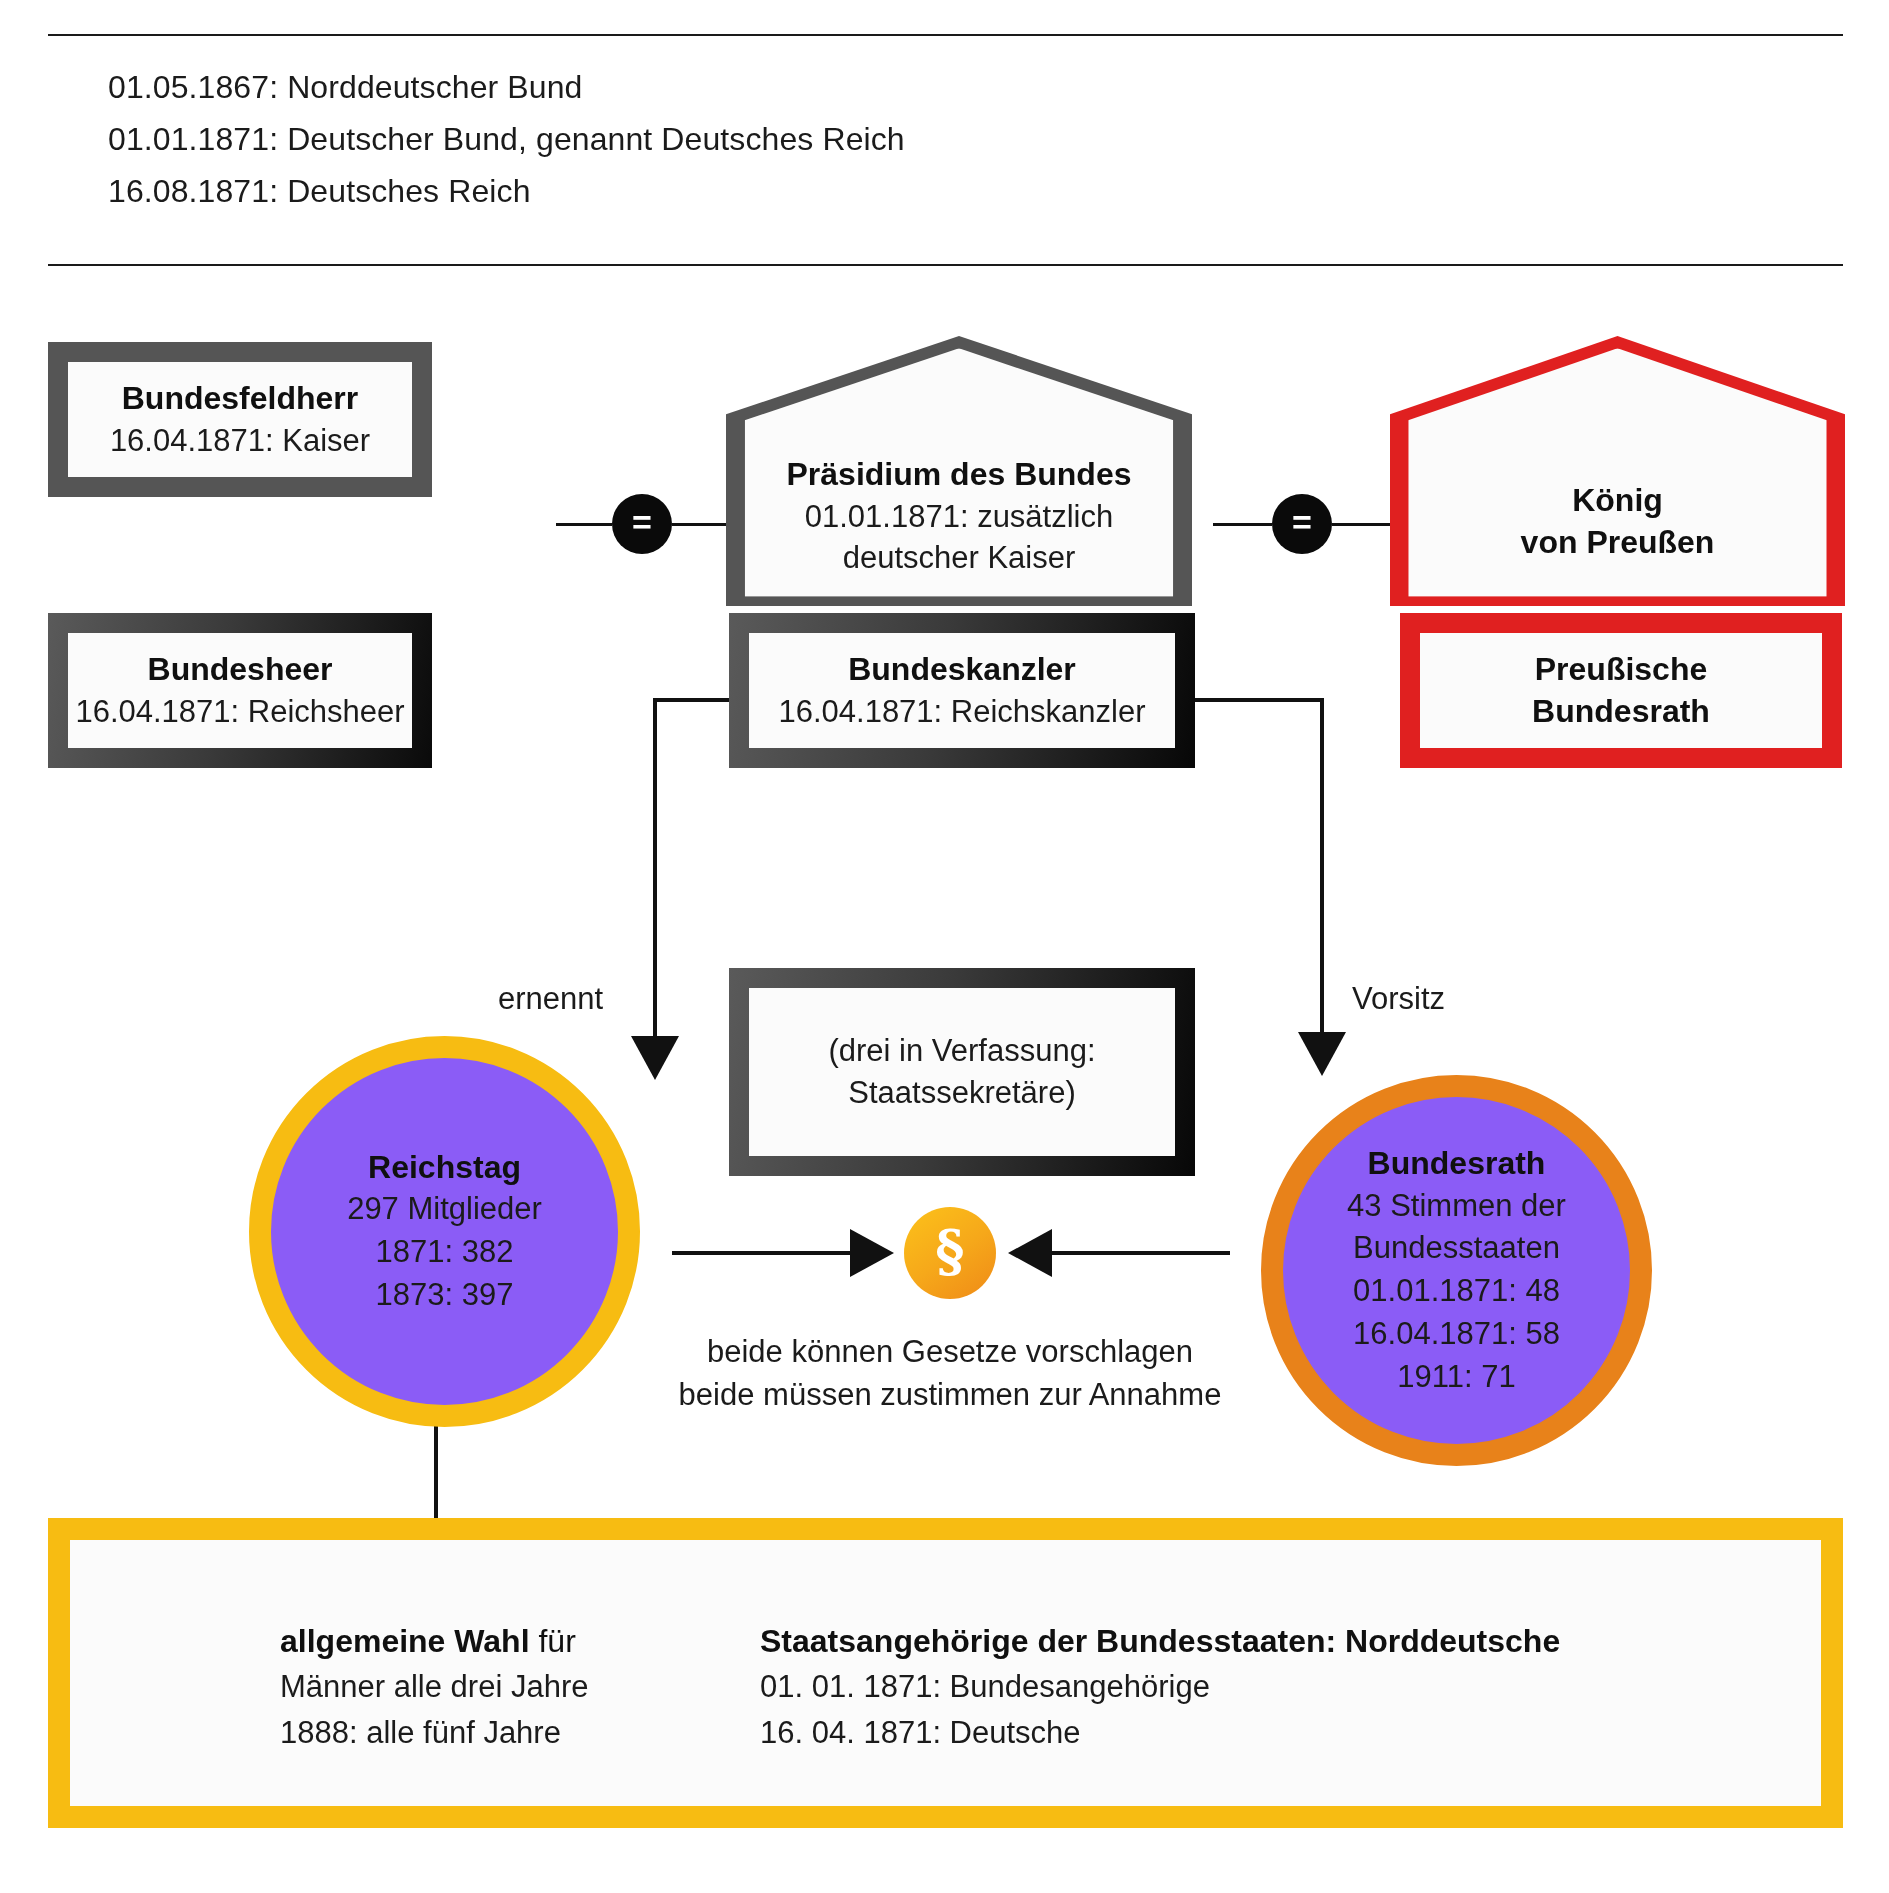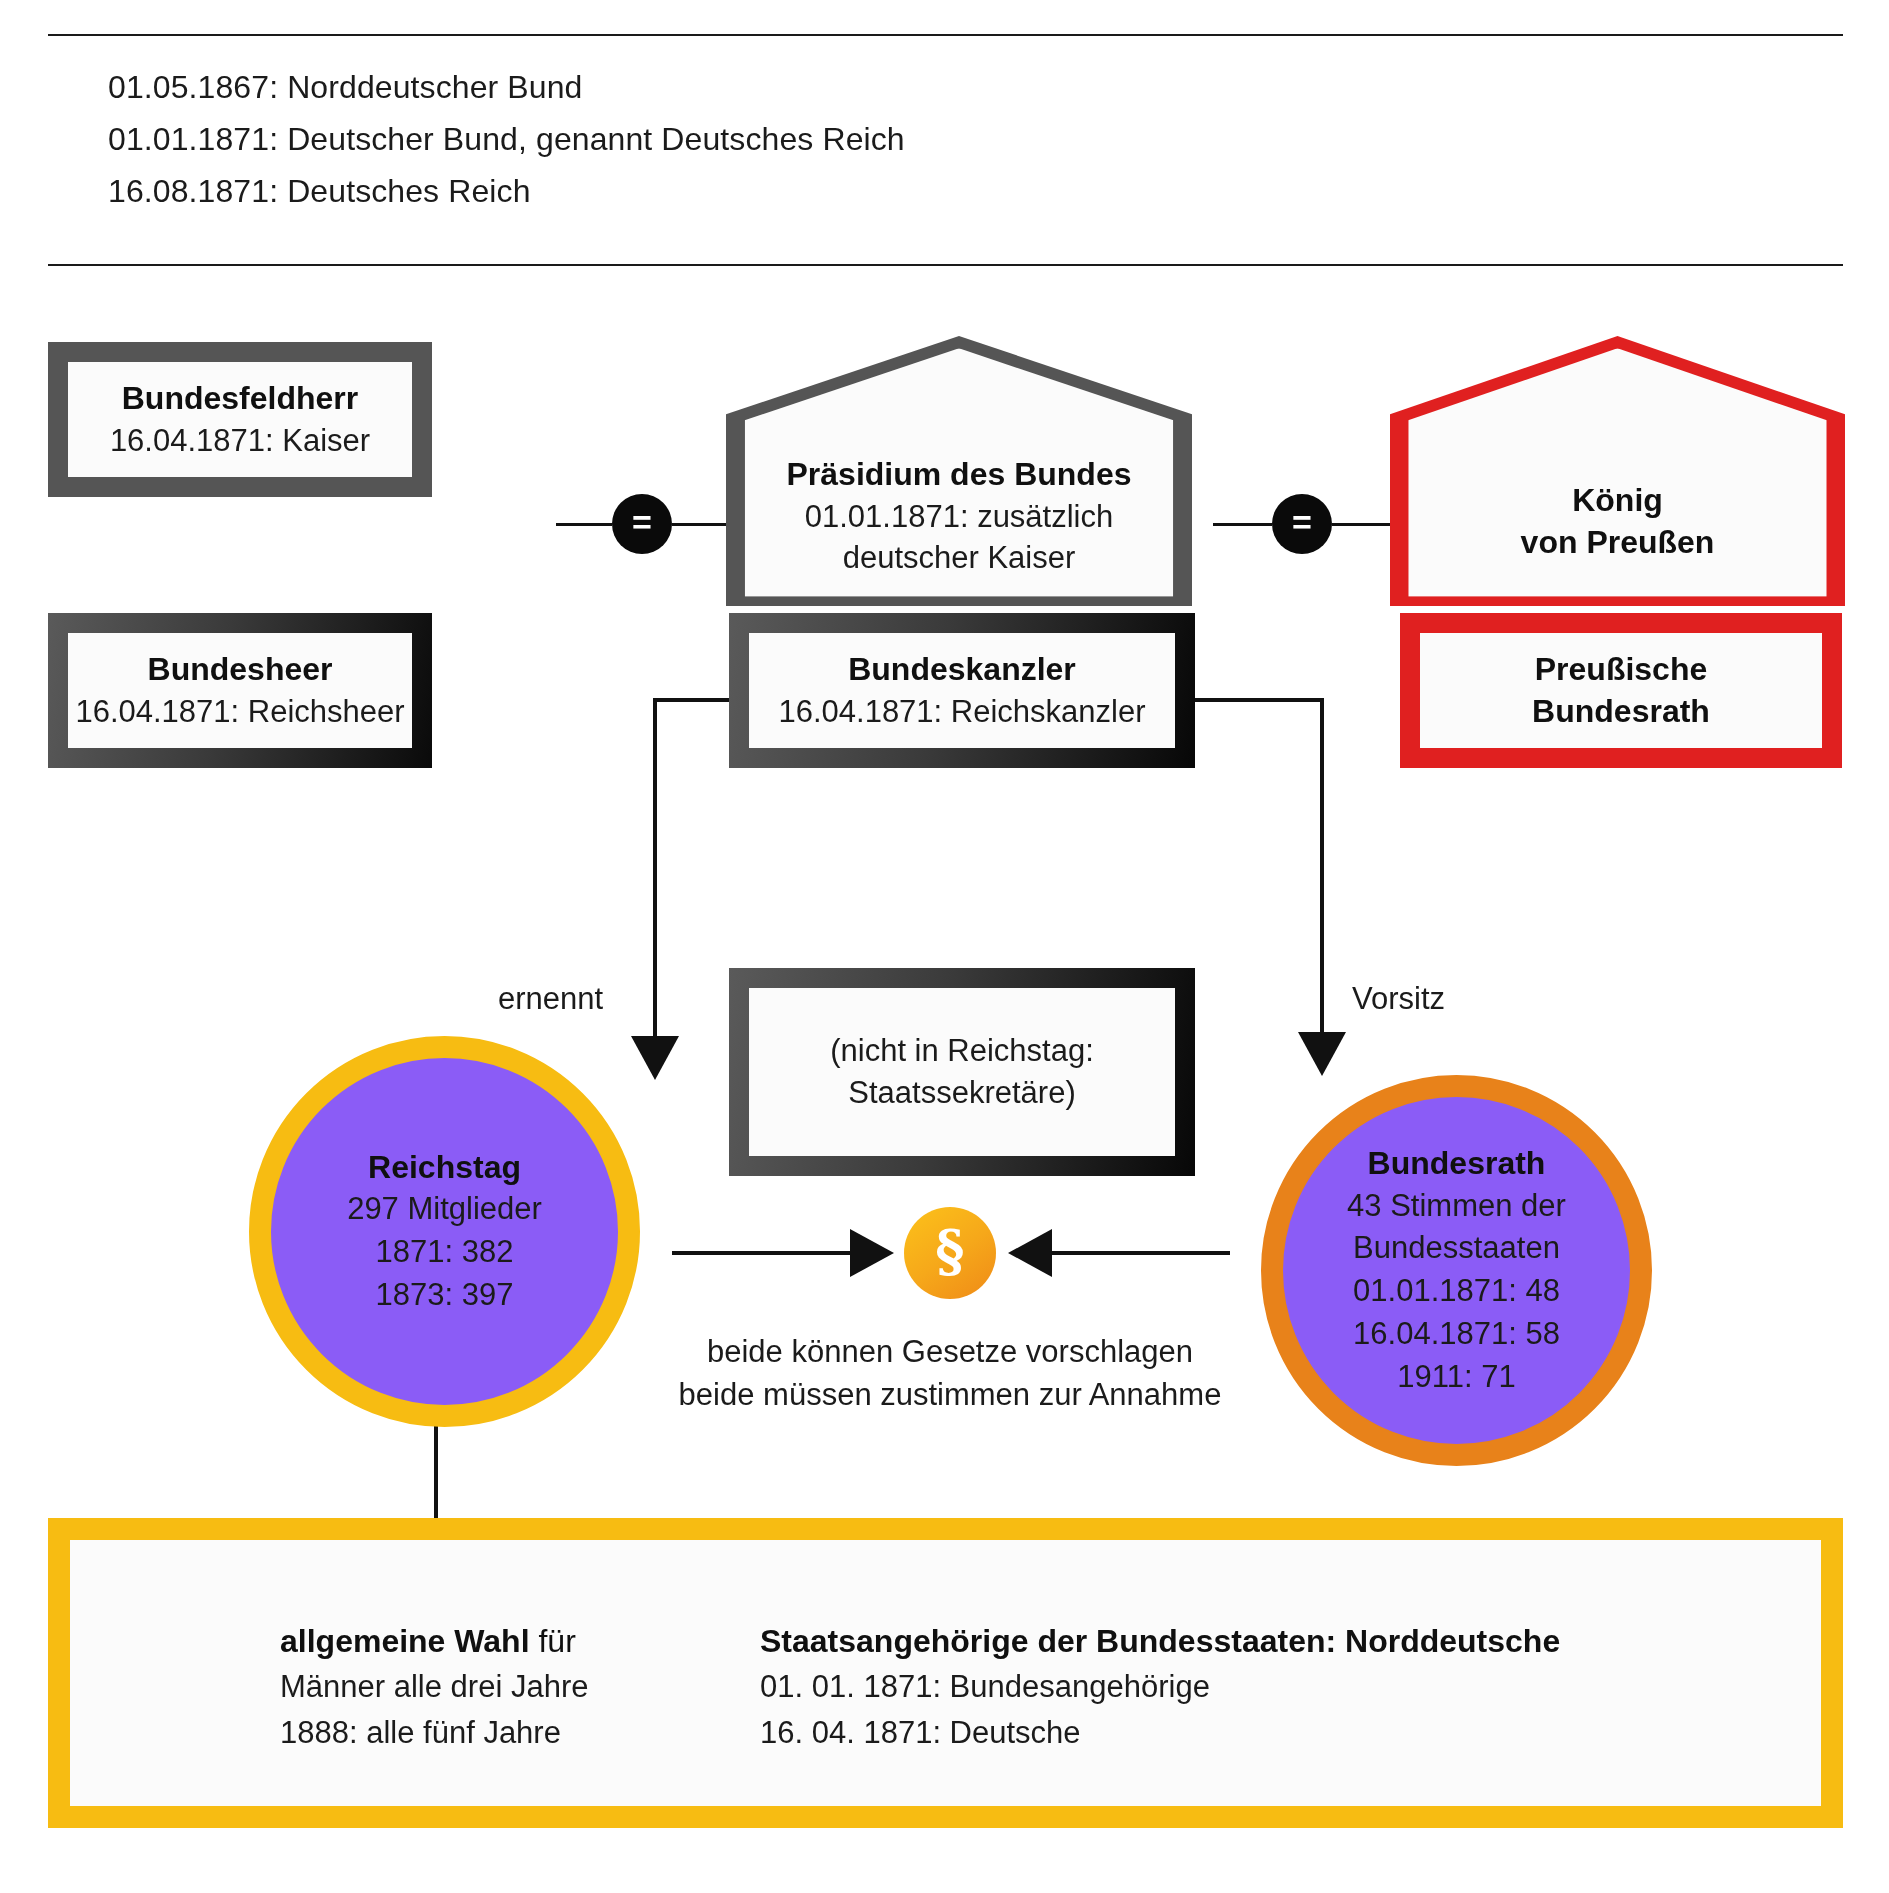--- a/index.html
+++ b/index.html
@@ -227,21 +227,21 @@
 
   <div class="fbox" id="box-preuss-regierung">
     <div class="t1">Preußische</div>
     <div class="t1">Bundesrath</div>
   </div>
 
   <div class="arrow-label" style="left:498px;top:981px;">ernennt</div>
   <div class="arrow-label" style="left:1352px;top:981px;">Vorsitz</div>
 
   <div class="fbox" id="box-staatssekretaere">
-    <div class="t2">(nicht in Reichstag:</div>
+    <div class="t2">(drei in Verfassung:</div>
     <div class="t2">Staatssekretäre)</div>
   </div>
 
   <div class="ring" id="circle-reichstag">
     <div class="t1">Reichstag</div>
     <div class="t2">297 Mitglieder</div>
     <div class="t2">1871: 382</div>
     <div class="t2">1873: 397</div>
   </div>
 

